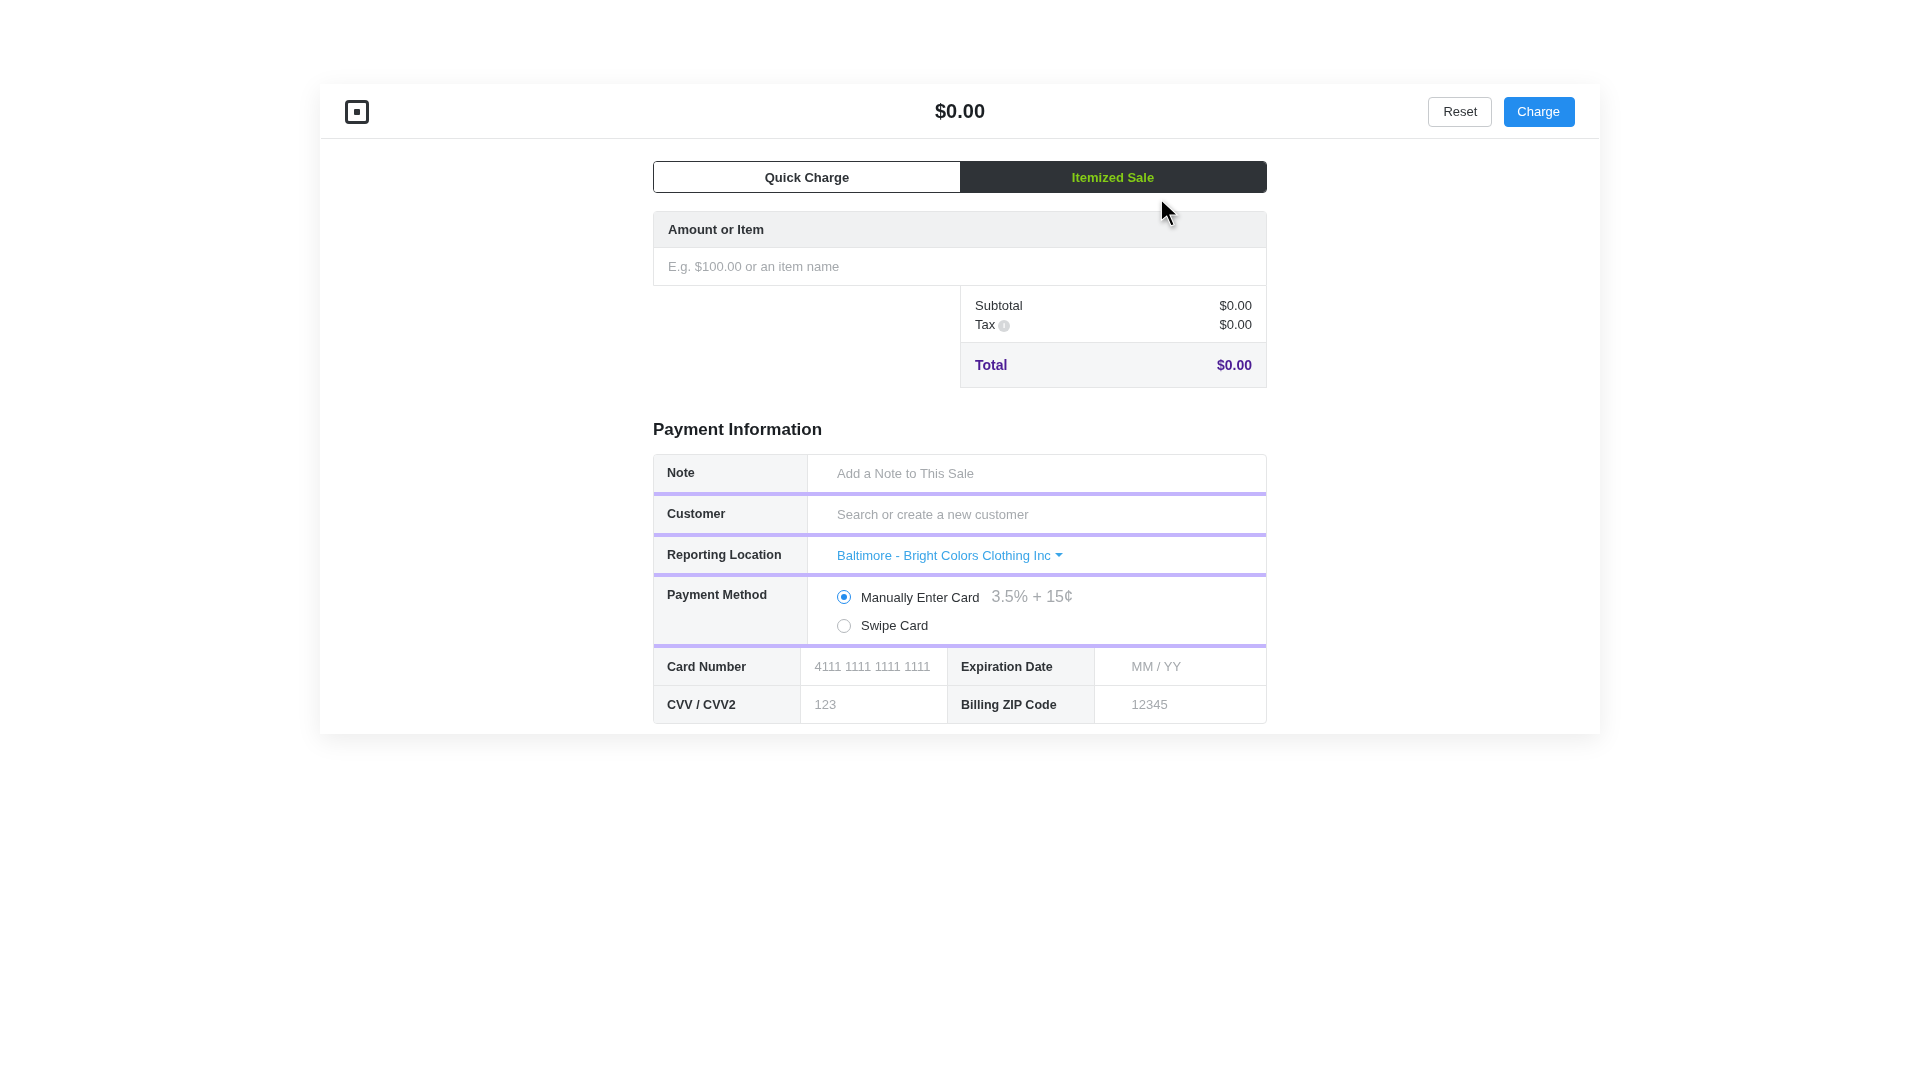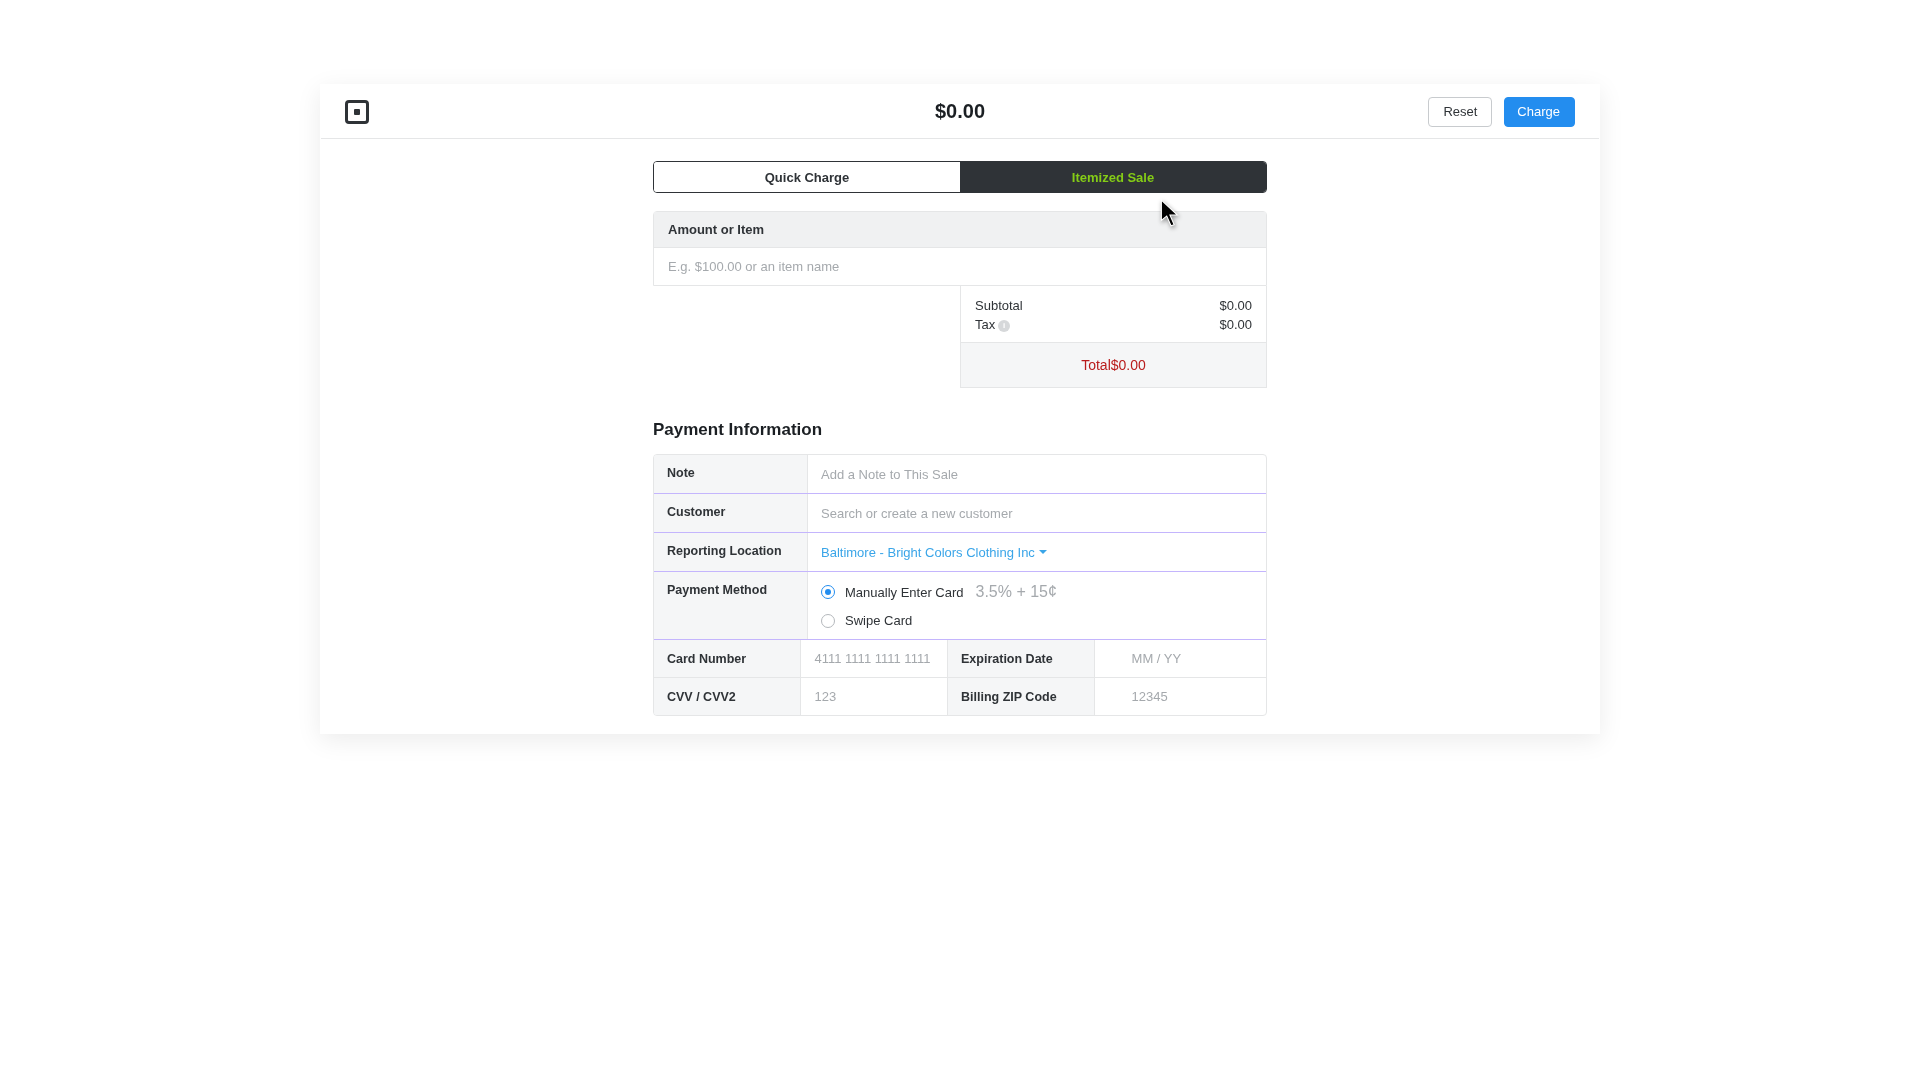--- a/index.html
+++ b/index.html
@@ -22,24 +22,24 @@
     .tab-active { background:#2f3337; color:#84cc16; }
     .amount-section { margin-top:18px; border:1px solid #e5e6e7; border-radius:4px 4px 0 0; }
     .amount-header { background:#f0f1f2; padding:10px 14px; font-size:13px; font-weight:600; color:#2f3337; border-bottom:1px solid #e5e6e7; }
     .amount-input { width:100%; border:none; padding:11px 14px; font-size:13px; outline:none; }
     .amount-input::placeholder { color:#a5a9ad; }
     .summary-box { width:307px; margin-left:auto; border:1px solid #e5e6e7; border-top:none; }
     .summary-sub { padding:12px 14px 10px 14px; background:#fff; border-bottom:1px solid #e5e6e7; }
     .summary-row { display:flex; justify-content:space-between; font-size:13px; color:#2f3337; }
     .summary-row + .summary-row { margin-top:4px; }
     .tax-info-icon { display:inline-flex; width:12px; height:12px; background:#d6d8da; border-radius:50%; margin-left:3px; align-items:center; justify-content:center; font-size:8px; color:#fff; font-weight:700; vertical-align:middle; }
-    .summary-total { background:#f5f6f7; padding:14px; display:flex; justify-content:center; font-size:14px; font-weight:400; color:#b91c1c; }
+    .summary-total { background:#f5f6f7; padding:14px; display:flex; justify-content:space-between; font-size:14px; font-weight:700; color:#4c1d95; }
     .section-title { font-size:17px; font-weight:700; color:#1b1f23; margin-top:32px; margin-bottom:14px; }
     .form-table { border:1px solid #e5e6e7; border-radius:4px; overflow:hidden; }
-    .form-row { display:flex; border-bottom:1px solid #c4b5fd; min-height:39px; }
+    .form-row { display:flex; border-bottom:4px solid #c4b5fd; min-height:39px;gap:16px; }
     .form-row:last-child { border-bottom:none; }
     .form-label { width:154px; background:#f5f6f7; border-right:1px solid #e5e6e7; padding:11px 13px; font-size:12.5px; font-weight:600; color:#2f3337; display:flex; align-items:flex-start; }
     .form-value { flex:1; display:flex; align-items:center; padding:0 13px; }
     .form-value input { border:none; outline:none; width:100%; font-size:13px; padding:11px 0; }
     .form-value input::placeholder { color:#a5a9ad; }
     .link-blue { color:#3aa5e8; font-size:13px; cursor:pointer; display:flex; align-items:center; gap:4px; }
     .chevron-down { width:0; height:0; border-left:4px solid transparent; border-right:4px solid transparent; border-top:4px solid #3aa5e8; }
     .payment-methods { flex:1; padding:11px 13px; display:flex; flex-direction:column; gap:12px; }
     .radio-row { display:flex; align-items:center; gap:10px; font-size:13px; color:#2f3337; cursor:pointer; }
     .radio { width:14px; height:14px; border:1.5px solid #b4b8bc; border-radius:50%; display:flex; align-items:center; justify-content:center; }

